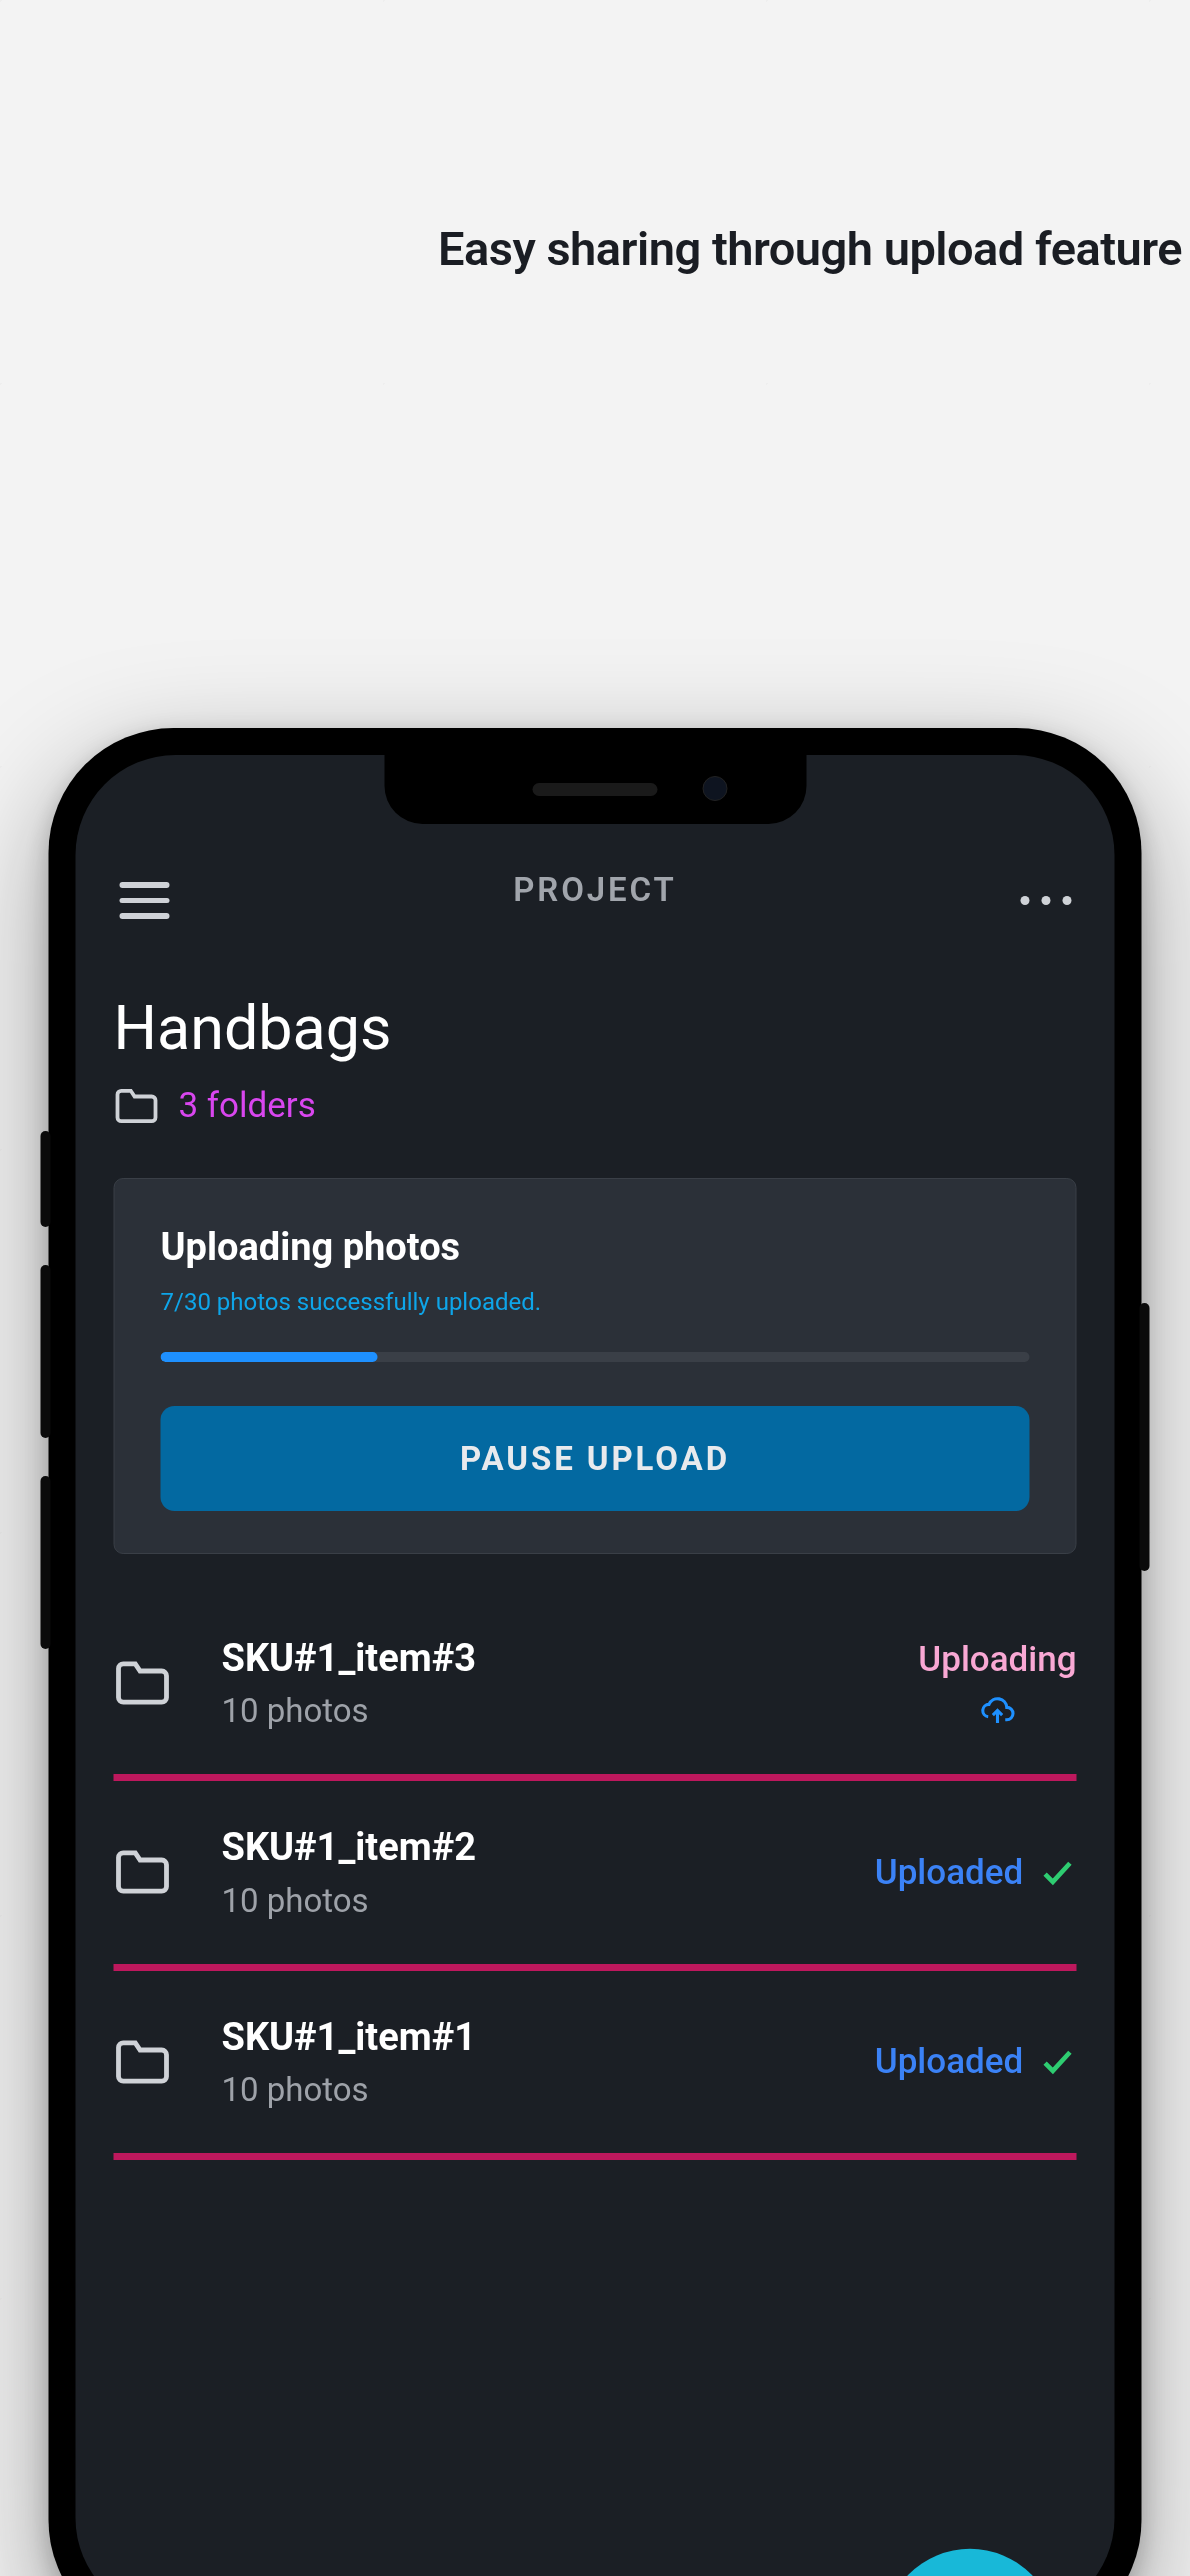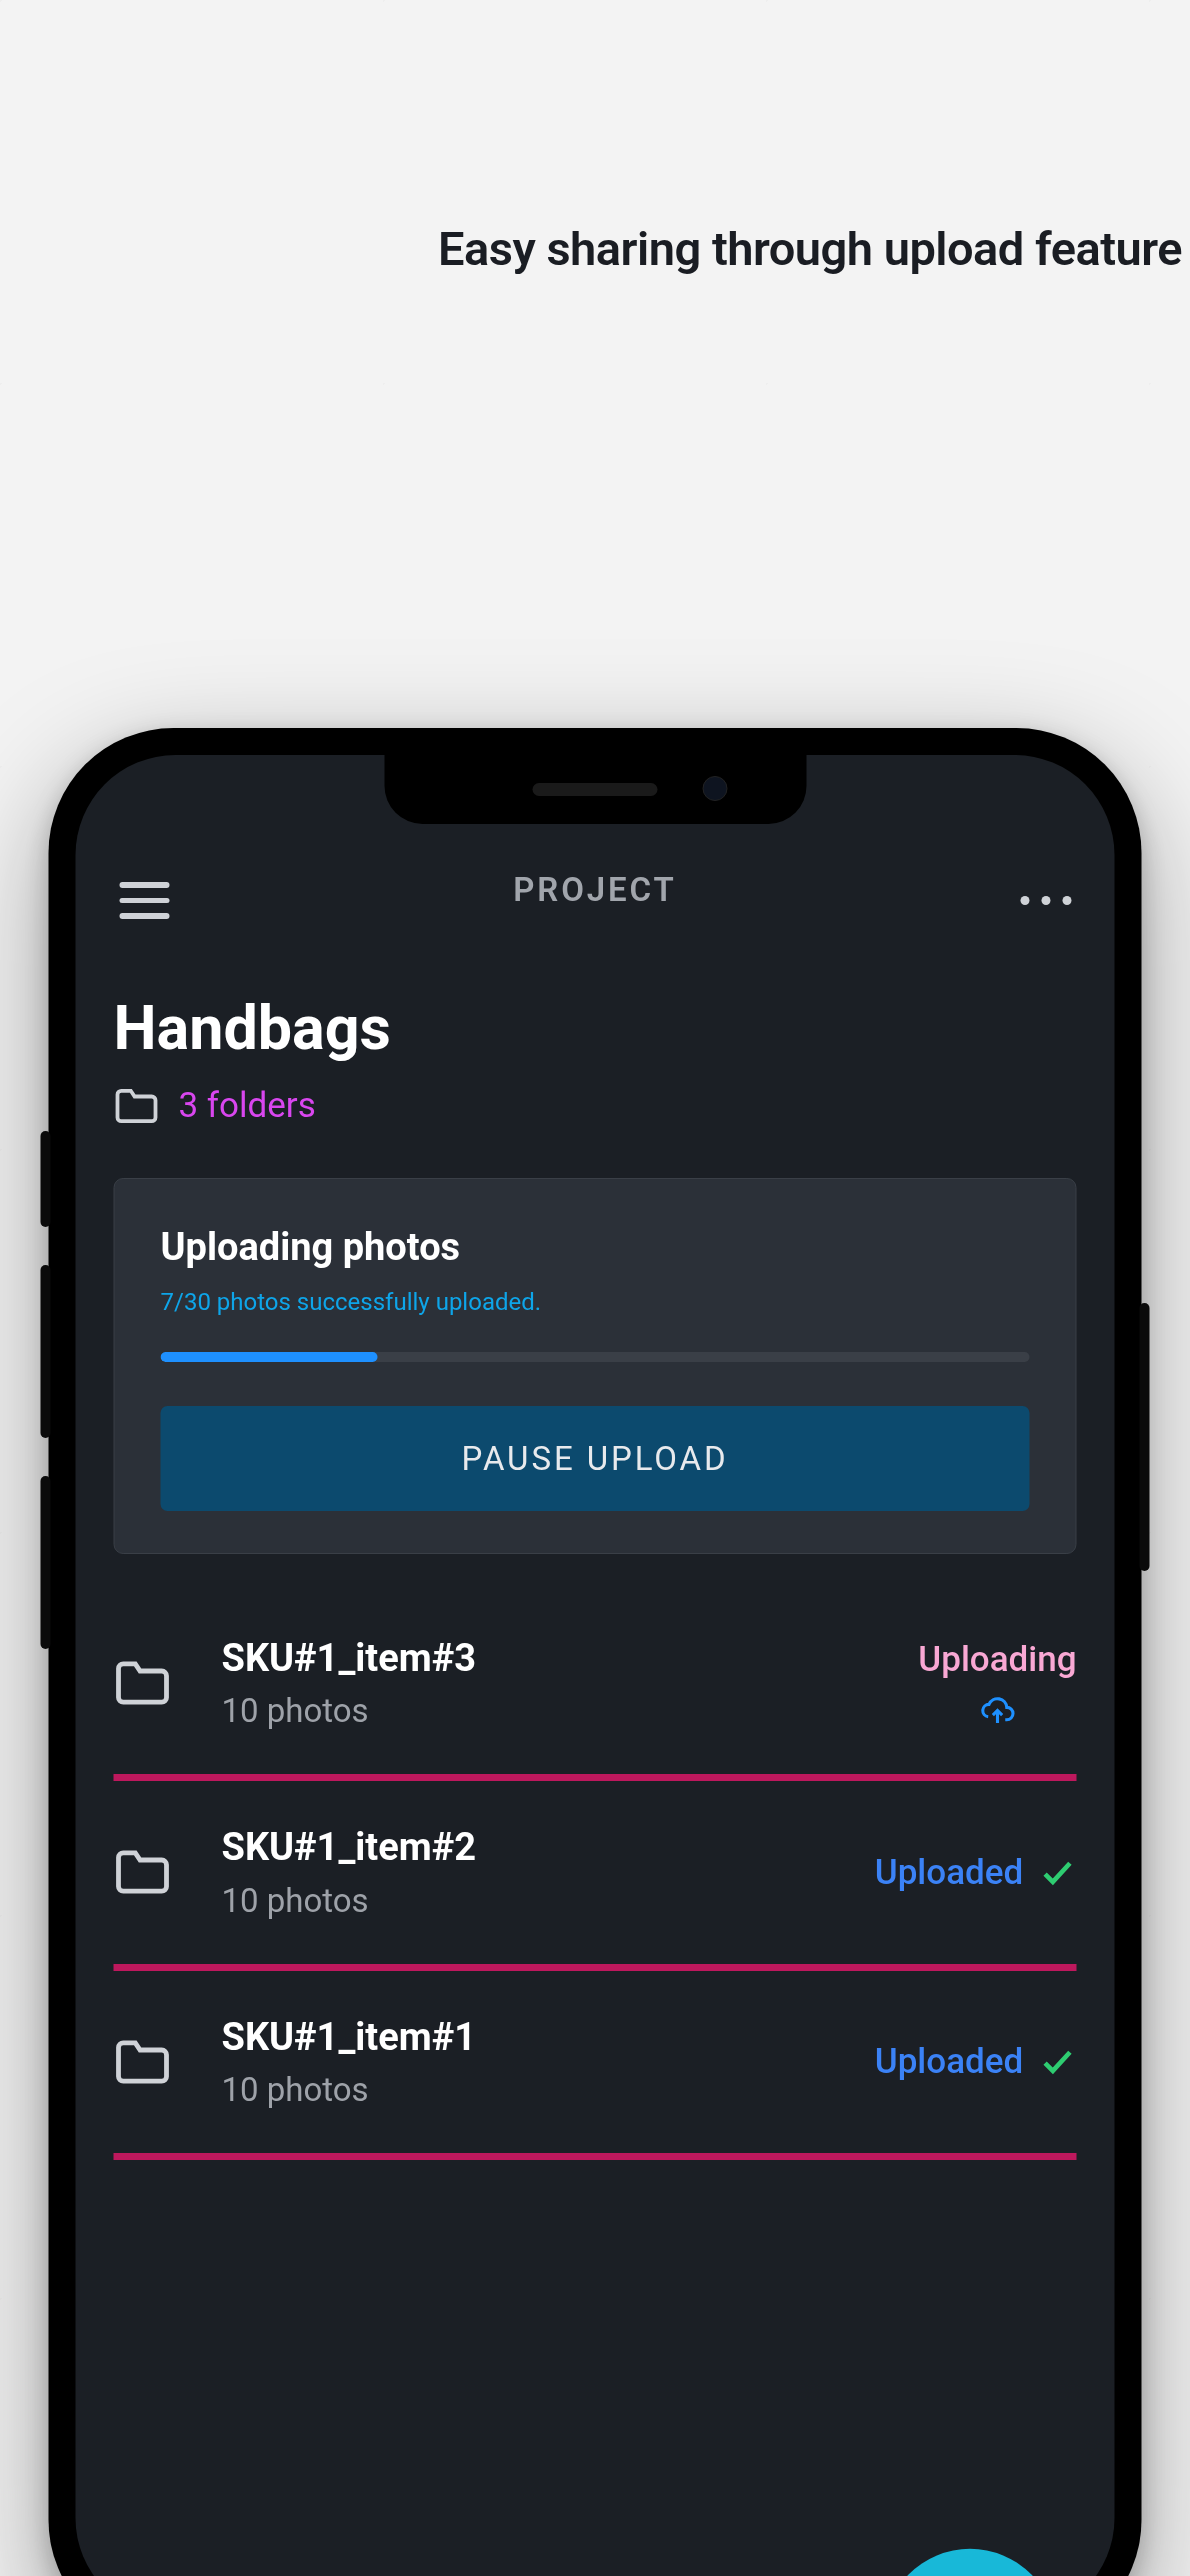--- a/index.html
+++ b/index.html
@@ -121,21 +121,21 @@
     border-radius: 2.9px;
   }
   .hamburger { position: relative; }
   .hamburger::before { position: absolute; top: -15.3px; }
   .hamburger::after  { position: absolute; top: 15.3px; }
   .dots { display: flex; gap: 11.5px; }
   .dots span { width: 9.6px; height: 9.6px; background: #cfd2d7; border-radius: 50%; }
 
   .project-title {
     font-size: 61px;
-    font-weight: 700;
+    font-weight: 400;
     color: #fff;
     margin-top: 36px;
   }
   .folder-meta {
     margin-top: 21px;
     display: flex;
     align-items: center;
     gap: 19px;
     font-size: 35px;
     color: #d946ef;
@@ -169,27 +169,27 @@
   .progress-fill {
     height: 100%;
     width: 25%;
     background: #1e90ff;
     border-radius: 5.8px;
   }
   .pause-btn {
     margin-top: 44px;
     width: 100%;
     height: 105px;
-    background: #0c4a6e;
-    border-radius: 7px;
+    background: #0369a1;
+    border-radius: 14px;
     display: flex;
     align-items: center;
     justify-content: center;
     font-size: 33px;
-    font-weight: 400;
+    font-weight: 700;
     letter-spacing: 2.9px;
     color: #e8eaed;
     cursor: pointer;
   }
 
   .list { margin-top: 38px; }
   .list-item {
     display: flex;
     align-items: center;
     padding: 44px 0;

